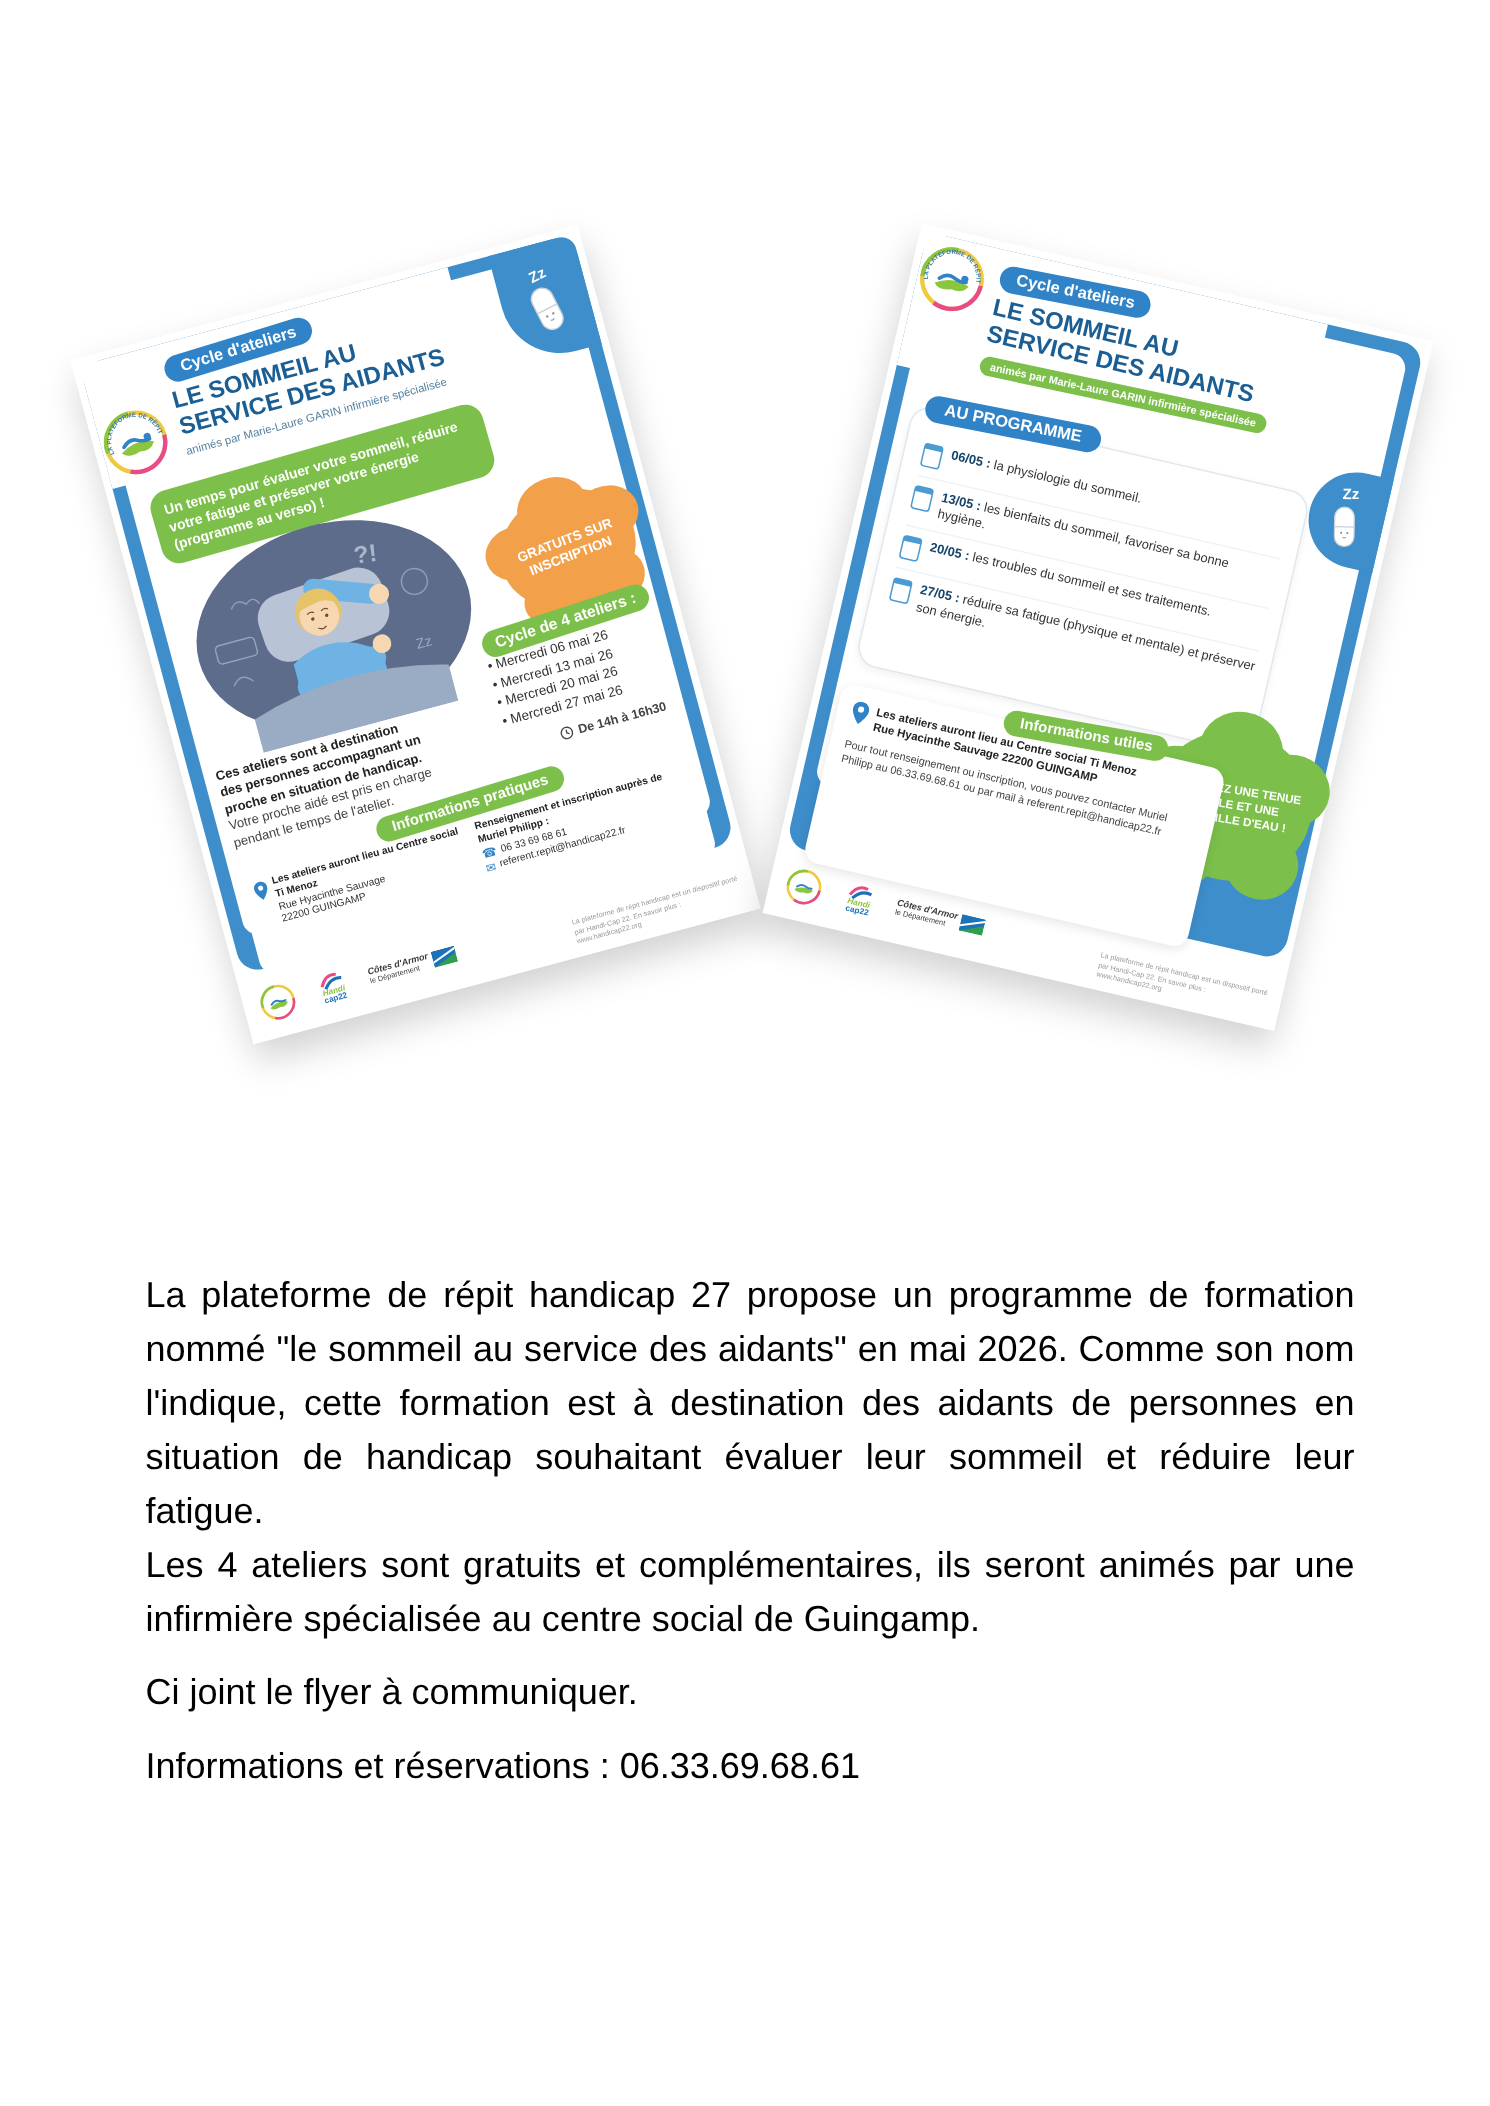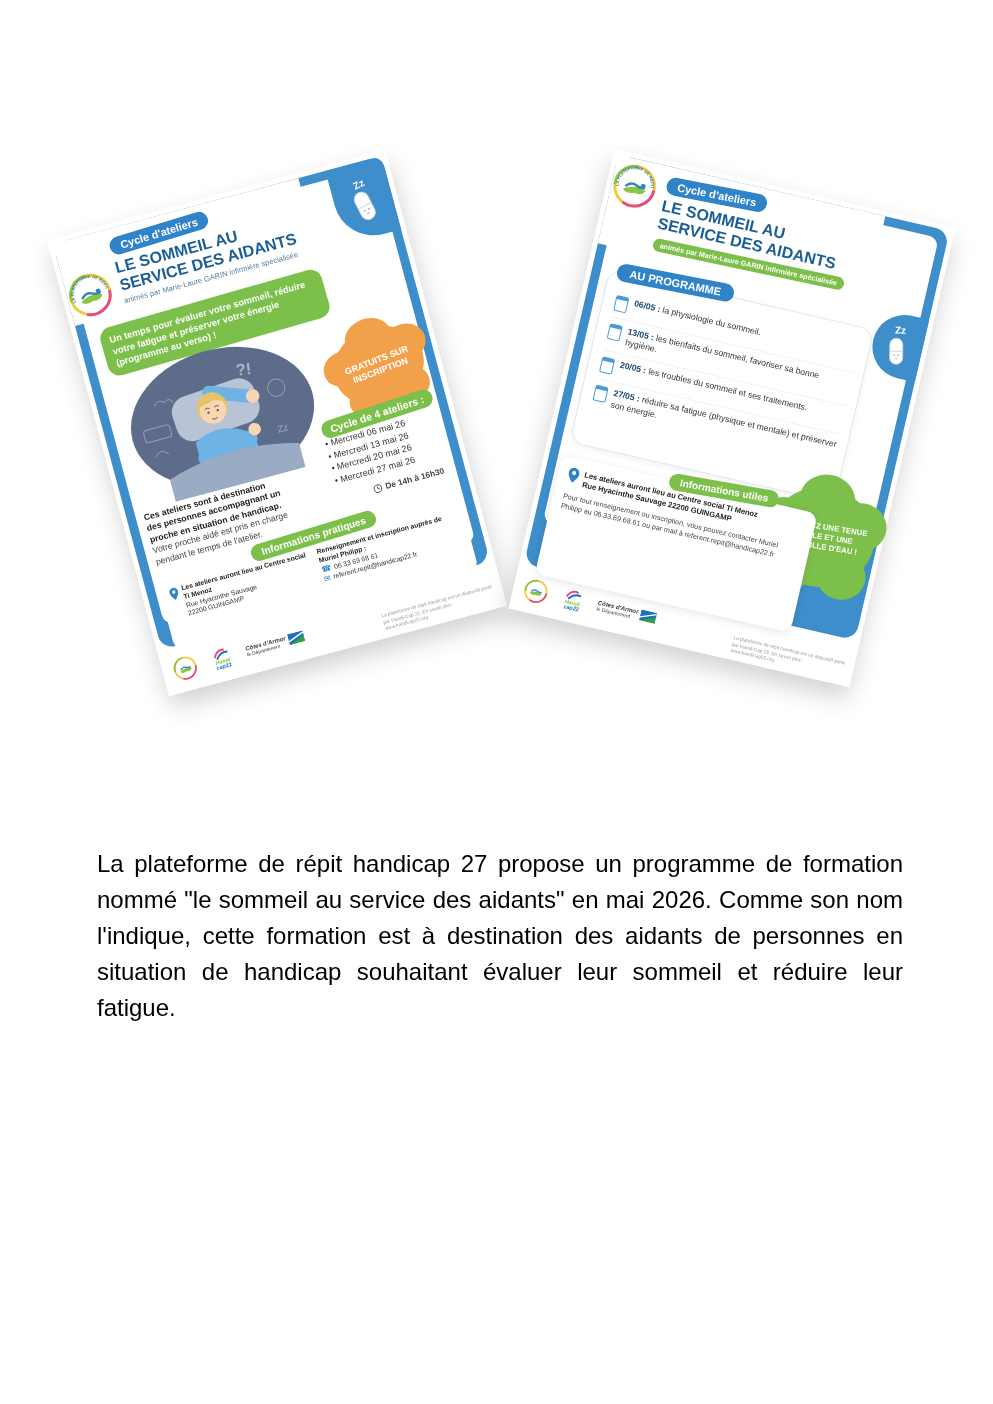--- a/index.html
+++ b/index.html
@@ -380,13 +380,16 @@
         <path d="M0 0h16v4.5L0 11z" fill="#1d71b8"></path>
         <path d="M0 7.5 L16 1.5" stroke="#fff" stroke-width="1.4"></path>
       </svg>
     </div>
   </div>
   <div class="footnote">La plateforme de répit handicap est un dispositif porté par Handi-Cap 22. En savoir plus : www.handicap22.org</div>
 </div>
 
 <div class="bodytext">
   <div class="justlast">La plateforme de répit handicap 27 propose un programme de formation nommé "le sommeil au service des aidants" en mai 2026. Comme son nom l'indique, cette formation est à destination des aidants de personnes en situation de handicap souhaitant évaluer leur sommeil et réduire leur fatigue.</div>
+  <div class="just">Les 4 ateliers sont gratuits et complémentaires, ils seront animés par une infirmière spécialisée au centre social de Guingamp.</div>
+  <div class="mt">Ci joint le flyer à communiquer.</div>
+  <div class="mt">Informations et réservations : 06.33.69.68.61</div>
 </div>
 
 </body></html>

